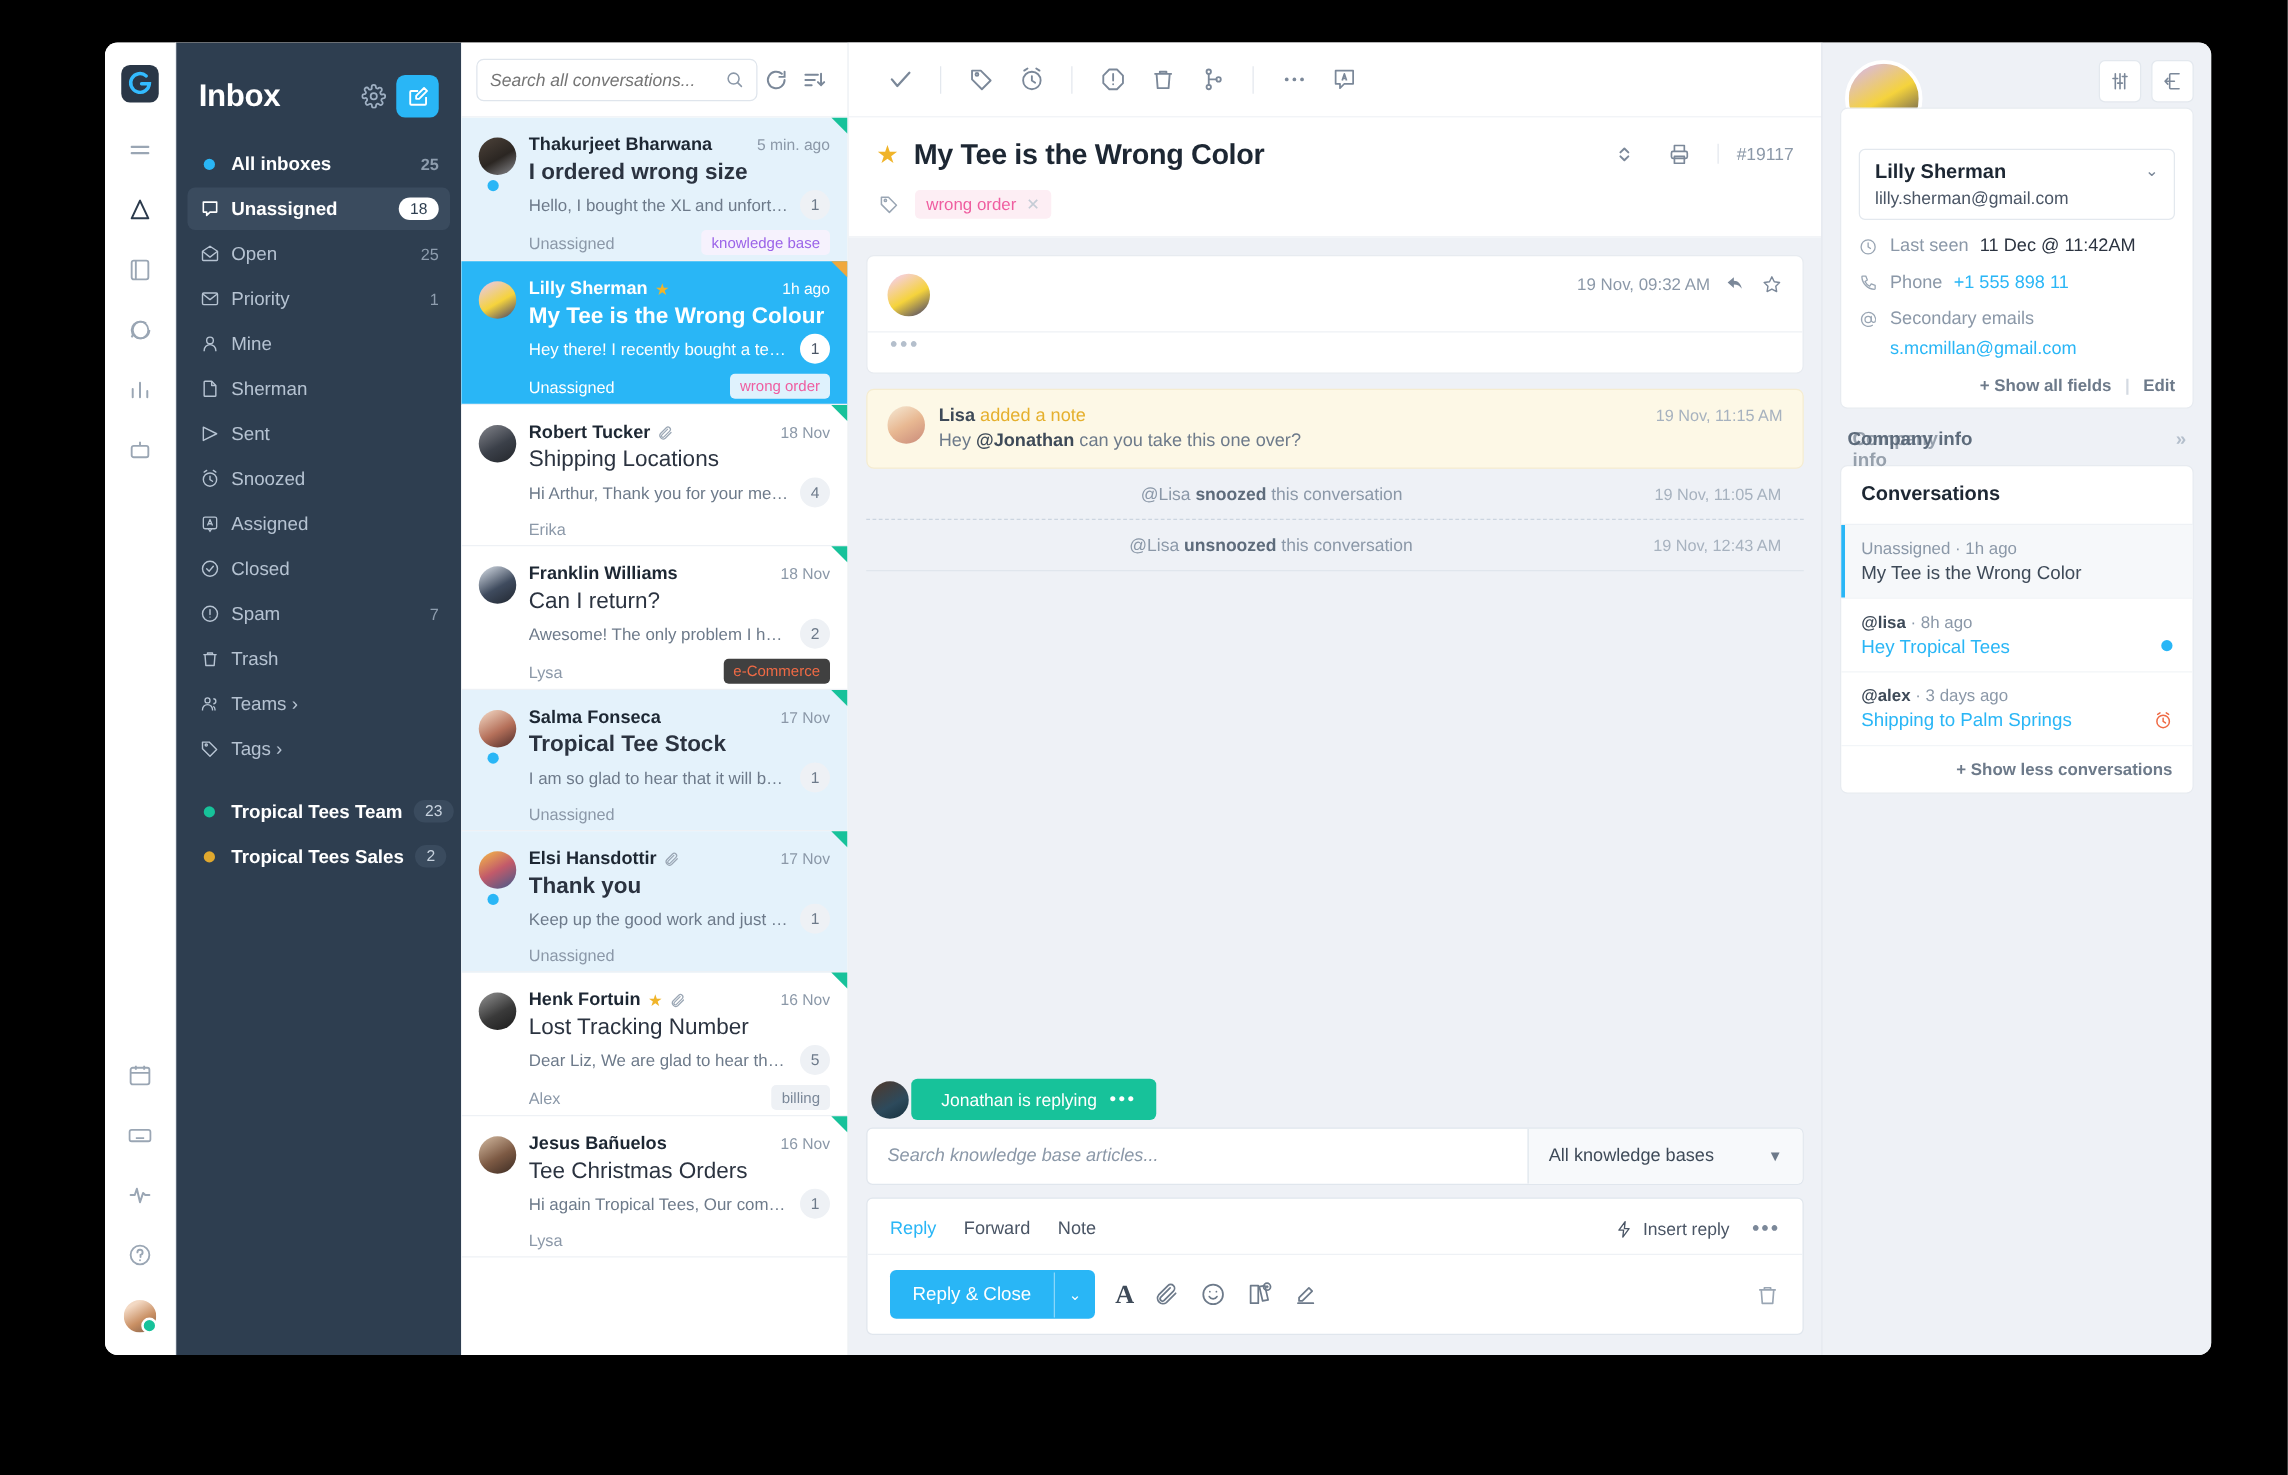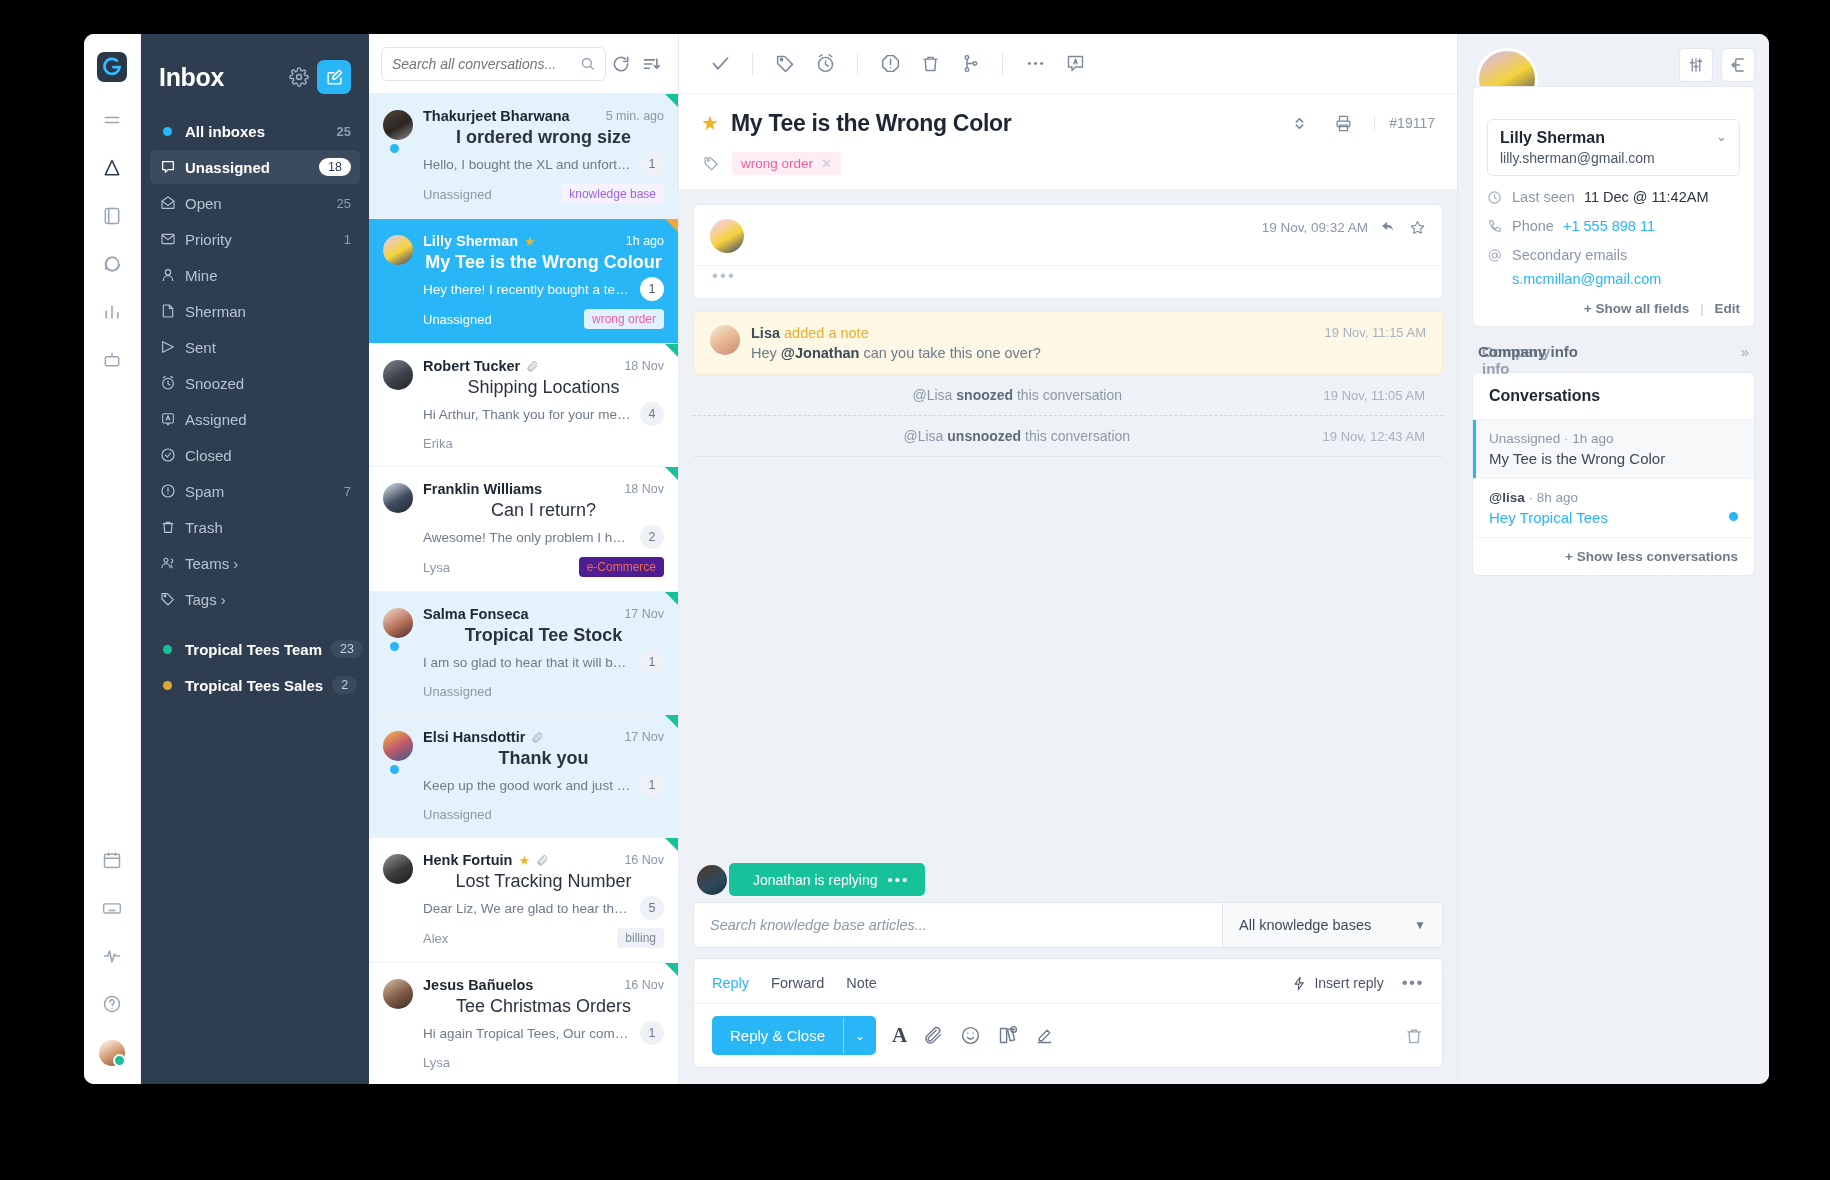--- a/index.html
+++ b/index.html
@@ -111,22 +111,22 @@
     font-style: italic; font-family: inherit; background: transparent;
   }
   .cl-search-box .sic { color: #8b98a8; display:flex; }
   .cl-search-box .sic svg { width: 15px; height: 15px; }
   .cl-icon { width: 34px; height: 34px; display:flex; align-items:center; justify-content:center; color:#7b8899; }
   .cl-icon svg { width: 20px; height: 20px; }
 
   .cl-scroll { flex: 1; overflow: hidden; }
   .conv {
     position: relative; display: flex; gap: 10px;
-    padding: 14px 14px 14px 14px;
-    border-bottom: 1px solid #eef1f5; cursor: pointer; text-align: center;
+    padding: 14px 14px 4px 14px;
+    border-bottom: 1px solid #eef1f5; cursor: pointer;
   }
   .conv.unread { background: #e4f2fb; }
   .conv.selected { background: #29b6f6; }
   .conv .corner {
     position: absolute; right: 0; top: 0;
     width: 0; height: 0; border-style: solid;
     border-width: 0 13px 13px 0;
     border-color: transparent #17c29a transparent transparent;
   }
   .conv .corner.amber { border-color: transparent #f0a83c transparent transparent; }
@@ -153,21 +153,21 @@
   }
   .conv.selected .msgcnt { background: #fff; color: #4a5565; }
   .conv .r4 { display: flex; align-items: center; margin-top: 8px; min-height: 18px; }
   .conv .assignee { font-size: 13px; color: #8b98a8; }
   .conv .tag {
     margin-left: auto; font-size: 12px; padding: 3px 8px; border-radius: 4px;
     background: #f6f2fd; color: #9b63e8; white-space: nowrap;
   }
   .conv .tag.pink { background: #fdeef4; color: #ef5ea0; }
   .conv.selected .tag.pink { background: #dff2fd; color: #ef5ea0; }
-  .conv .tag.red { background: #4c1d95; color: #ef6a45; }
+  .conv .tag.red { background: #404040; color: #ef6a45; }
   .conv .tag.gray { background: #eef1f5; color: #7b8899; }
   .conv .bluedot {
     position: absolute; left: 21px; top: 50px;
     width: 9px; height: 9px; border-radius: 50%; background: #29b6f6;
   }
   .star { color: #f0b429; font-size: 13px; }
   .clip { color: #9aa6b4; display:inline-flex; }
   .clip svg { width: 13px; height: 13px; }
 
   
@@ -1066,16 +1066,28 @@
           <div class="subj">My Tee is the Wrong Color</div>
         </div>
       </div>
       <div class="r-conv">
         <div style="flex:1">
           <div class="meta"><b>@lisa</b><span> · 8h ago</span></div>
           <div class="subj link">Hey Tropical Tees</div>
         </div>
         <div class="rdot"></div>
       </div>
+      <div class="r-conv">
+        <div style="flex:1">
+          <div class="meta"><b>@alex</b><span> · 3 days ago</span></div>
+          <div class="subj link">Shipping to Palm Springs</div>
+        </div>
+        <div class="ralarm">
+            <svg viewBox="0 0 24 24" fill="none" stroke="currentColor" stroke-width="1.9" stroke-linecap="round">
+              <circle cx="12" cy="13" r="8"></circle>
+              <path d="M12 9v4l3 2M5 4l3-2M19 4l-3-2"></path>
+            </svg>
+          </div>
+      </div>
       <div class="r-showless">+ Show less conversations</div>
     </div>
   </div>
 </div>
 
 </body></html>

